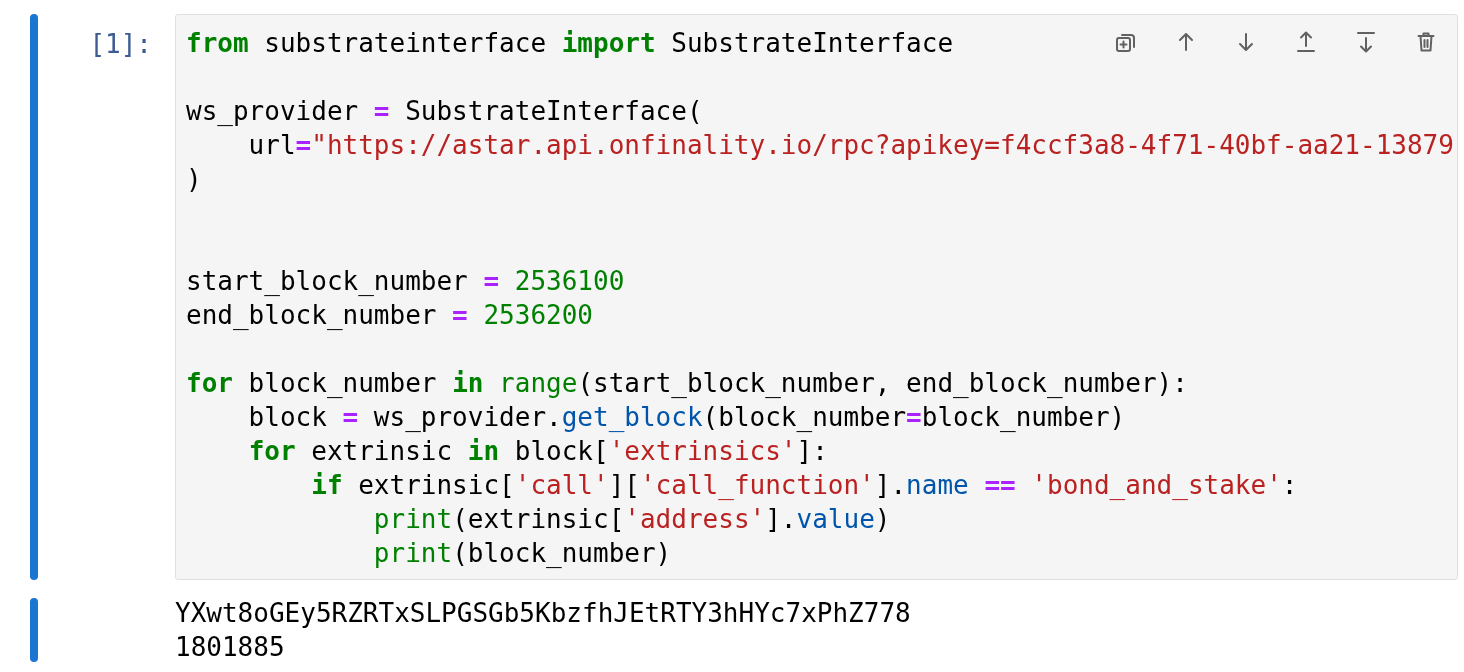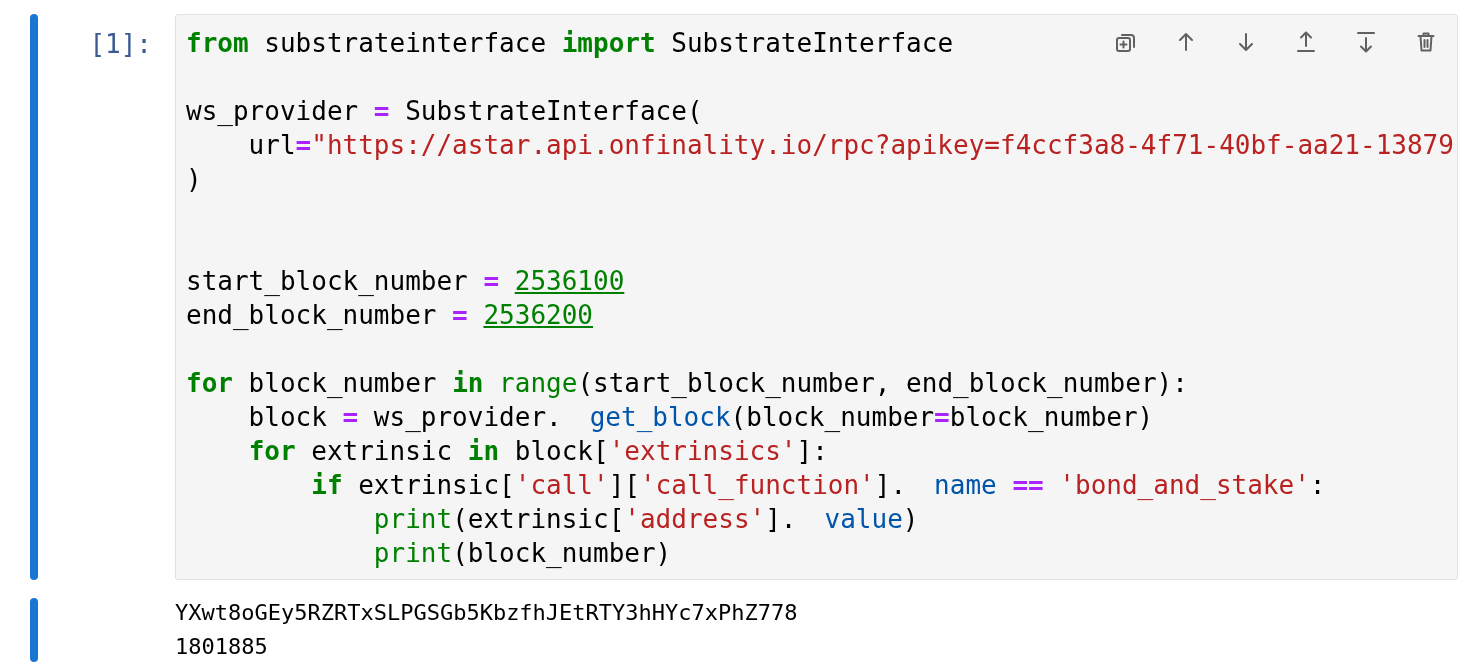--- a/index.html
+++ b/index.html
@@ -31,41 +31,41 @@
     height:566px;
     overflow:hidden;
     cursor:text;
   }
 
   .code { font-size:26px; line-height:34px; color:#000; white-space:pre; }
   .code-line { height:34px; white-space:pre; }
 
   .tok-kw      { color:var(--keyword,#008000); font-weight:bold; }
   .tok-str     { color:var(--string,#ba2121); }
-  .tok-num     { color:var(--number,#008000);text-decoration:underline; }
+  .tok-num     { color:var(--number,#008000); }
   .tok-op      { color:var(--operator,#aa22ff); font-weight:bold; }
   .tok-builtin { color:var(--builtin,#008000); }
-  .tok-prop    { color:var(--property,#0055aa);margin-left:28px; }
+  .tok-prop    { color:var(--property,#0055aa); }
   .tok-plain   { color:#000; }
 
   .cell-toolbar {
     position:absolute; top:12px; right:16px;
     display:flex; gap:30px; align-items:center;
     background:var(--cell-background,#f5f5f5);
   }
   .tb {
     width:30px; height:30px; border:none; background:transparent;
     padding:0; cursor:pointer; display:flex; align-items:center; justify-content:center;
   }
   .tb svg { stroke:var(--icon,#616161); fill:none; stroke-width:2; stroke-linecap:round; stroke-linejoin:round; }
 
   .output-row { display:flex; margin-top:16px; }
   .output-row .gutter { position:relative; }
   .output-collapser { top:2px; bottom:2px; }
-  .output { font-size:22px; line-height:34px; color:#000; white-space:pre; padding-top:0; }
+  .output { font-size:26px; line-height:34px; color:#000; white-space:pre; padding-top:0; }
   .output-line { height:34px; white-space:pre; }
 </style>
 </head>
 <body>
 
 <div class="notebook">
 
   <div class="cell-row">
     <div class="gutter">
       <div class="collapser"></div>

